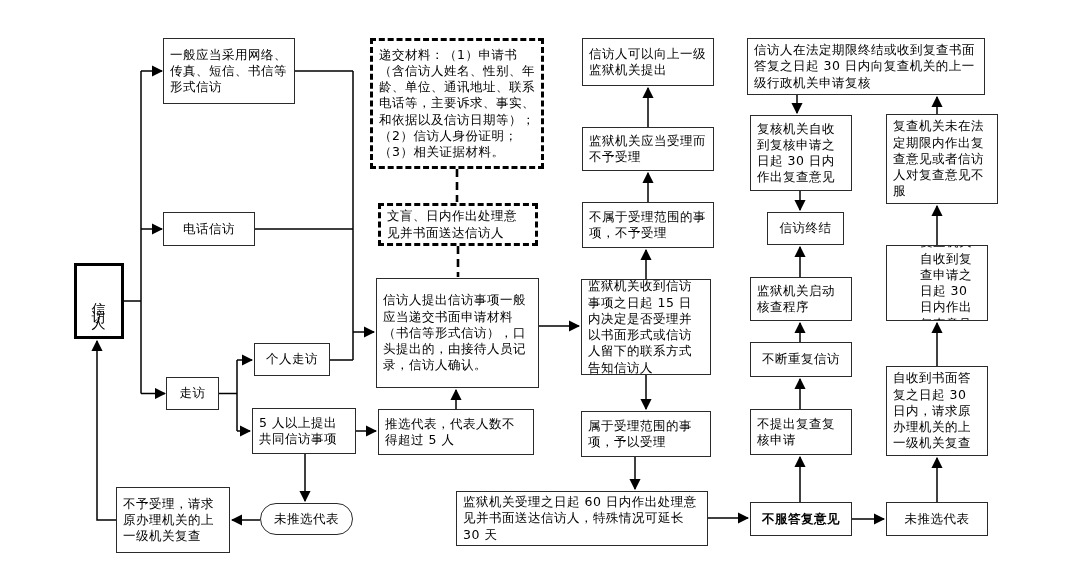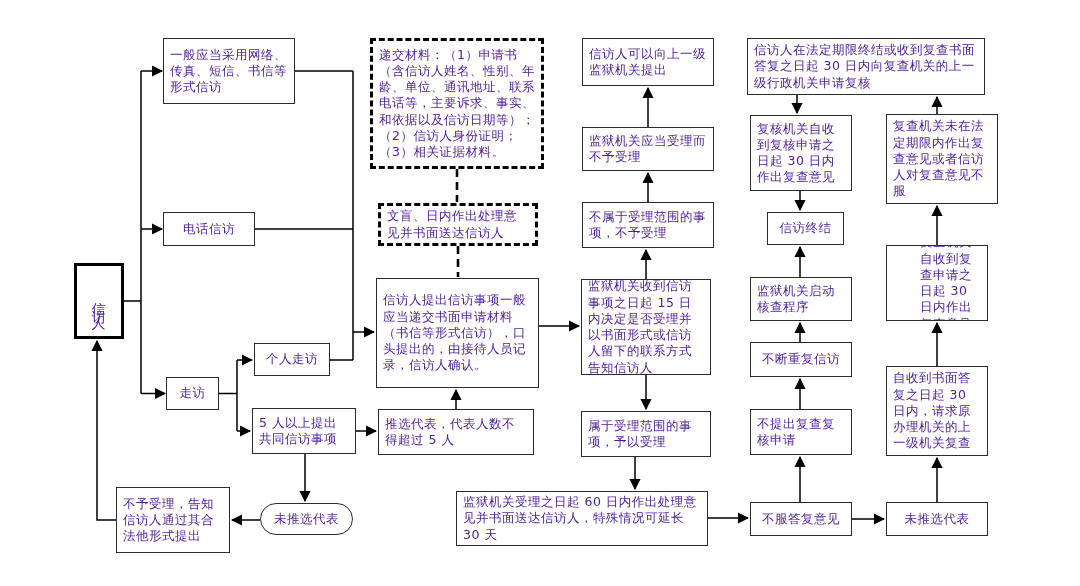--- a/index.html
+++ b/index.html
@@ -1,19 +1,19 @@
 <!DOCTYPE html>
 <html><head>
 <meta charset="utf-8">
 <style>
   html,body{margin:0;padding:0;background:#ffffff;}
   #stage{
     position:relative;width:1080px;height:586px;background:#ffffff;
     font-family:"DejaVu Sans","Liberation Sans",sans-serif;
-    color:#4c1d95;overflow:hidden;
+    color:#000000;overflow:hidden;
   }
   #wires{position:absolute;left:0;top:0;width:1080px;height:586px;z-index:1;}
   .node{
     position:absolute;box-sizing:border-box;background:#ffffff;
     border:1.6px solid #2b2b2b;z-index:2;
     display:flex;align-items:center;
     font-size:12.5px;line-height:1.3;letter-spacing:0.5px;
     padding:2px 6px;text-align:left;overflow:hidden;
   }
   .node.c{justify-content:center;text-align:center;padding:2px 3px;}
@@ -80,21 +80,21 @@
   <div class="node" style="left:163px;top:38px;width:132px;height:66px;">一般应当采用网络、传真、短信、书信等形式信访</div>
 
   <div class="node c" style="left:163px;top:212px;width:92px;height:34px;">电话信访</div>
 
   <div class="node c" style="left:166px;top:377px;width:53px;height:33px;">走访</div>
 
   <div class="node c" style="left:254px;top:343px;width:76px;height:33px;">个人走访</div>
 
   <div class="node" style="left:252px;top:408px;width:104px;height:46px;">5 人以上提出共同信访事项</div>
 
-  <div class="node" style="left:116px;top:487px;width:114px;height:66px;">不予受理，告知信访人通过其合法他形式提出</div>
+  <div class="node" style="left:116px;top:487px;width:114px;height:66px;">不予受理，请求原办理机关的上一级机关复查</div>
 
   <div class="node c" style="left:260px;top:503px;width:93px;height:32px;border-radius:16px;">未推选代表</div>
 
   <div class="node" style="left:378px;top:409px;width:156px;height:46px;">推选代表，代表人数不得超过 5 人</div>
 
   <div class="node dashed" style="left:370px;top:38px;width:174px;height:131px;">递交材料：（1）申请书（含信访人姓名、性别、年龄、单位、通讯地址、联系电话等，主要诉求、事实、和依据以及信访日期等）；（2）信访人身份证明；（3）相关证据材料。</div>
 
   <div class="node dashed" style="left:378px;top:203px;width:160px;height:43px;">文盲、日内作出处理意见并书面送达信访人</div>
 
   <div class="node" style="left:376px;top:278px;width:163px;height:110px;">信访人提出信访事项一般应当递交书面申请材料（书信等形式信访），口头提出的，由接待人员记录，信访人确认。</div>
@@ -116,21 +116,21 @@
   <div class="node" style="left:750px;top:115px;width:102px;height:76px;">复核机关自收到复核申请之日起 30 日内作出复查意见</div>
 
   <div class="node c" style="left:767px;top:212px;width:77px;height:33px;">信访终结</div>
 
   <div class="node" style="left:750px;top:277px;width:102px;height:44px;">监狱机关启动核查程序</div>
 
   <div class="node c" style="left:750px;top:342px;width:102px;height:35px;">不断重复信访</div>
 
   <div class="node" style="left:750px;top:409px;width:102px;height:46px;">不提出复查复核申请</div>
 
-  <div class="node c" style="left:750px;top:502px;width:102px;height:34px;">不服答复意见</div>
+  <div class="node c" style="left:750px;top:502px;width:102px;height:34px;font-weight:bold;">不服答复意见</div>
 
   <div class="node" style="left:886px;top:114px;width:112px;height:90px;">复查机关未在法定期限内作出复查意见或者信访人对复查意见不服</div>
 
   <div class="node" style="left:886px;top:245px;width:102px;height:76px;padding-left:33px;">复查机关自收到复查申请之日起 30 日内作出复查意见</div>
 
   <div class="node" style="left:886px;top:366px;width:102px;height:90px;">自收到书面答复之日起 30 日内，请求原办理机关的上一级机关复查</div>
 
   <div class="node c" style="left:886px;top:502px;width:102px;height:34px;">未推选代表</div>
 
 </div>

